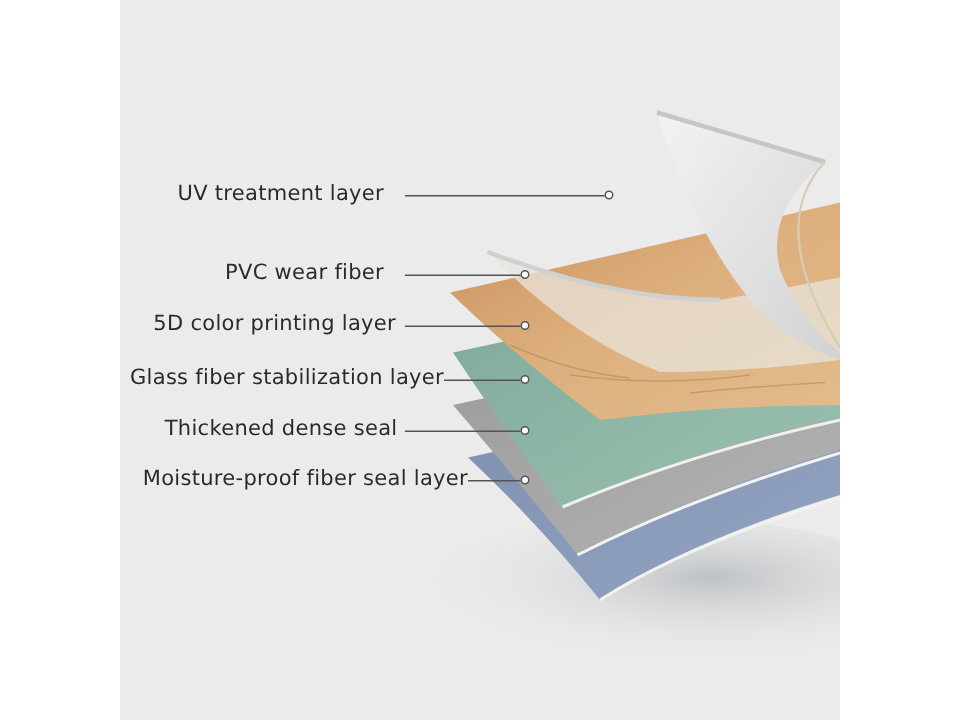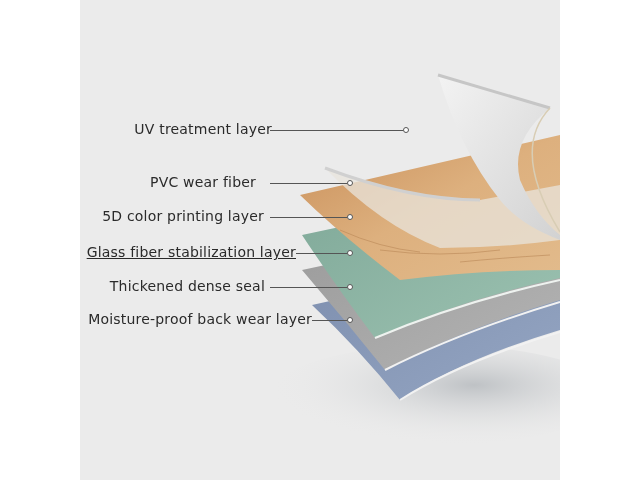--- a/index.html
+++ b/index.html
@@ -59,35 +59,35 @@
 
     <path d="M245 168 Q330 200 400 200 L480 185 L480 240 Q420 248 360 248 Q300 225 245 168 Z" fill="#e8e4dc" opacity="0.75"></path>
     <path d="M245 168 Q330 200 400 200" stroke="#d0d0d0" stroke-width="3" fill="none"></path>
 
     <path d="M358 75 L470 108 Q430 140 440 180 Q455 215 480 235 L480 240 Q440 225 420 200 Q380 150 358 75 Z" fill="url(#uv)"></path>
     <path d="M358 75 L470 108" stroke="#c6c6c6" stroke-width="3" fill="none"></path>
     <path d="M470 108 Q430 150 480 232" stroke="#d8cdb4" stroke-width="1.5" fill="none"></path>
   </svg>
 </div>
 
-<div class="label" style="right:368px;top:121px;">UV treatment layer</div>
+<div class="label" style="right:384px;top:121px;">UV treatment layer</div>
 <div class="leader" style="left:270px;top:130px;width:133px;"></div>
 <div class="dot" style="left:403px;top:127px;"></div>
 
 <div class="label" style="right:384px;top:174px;">PVC wear fiber</div>
 <div class="leader" style="left:270px;top:183px;width:77px;"></div>
 <div class="dot" style="left:347px;top:180px;"></div>
 
 <div class="label" style="right:376px;top:208px;text-align:right;">5D color printing layer</div>
 <div class="leader" style="left:270px;top:217px;width:77px;"></div>
 <div class="dot" style="left:347px;top:214px;"></div>
 
-<div class="label" style="right:344px;top:244px;text-decoration:underline;">Glass fiber stabilization layer</div>
+<div class="label" style="right:344px;top:244px;">Glass fiber stabilization layer</div>
 <div class="leader" style="left:296px;top:253px;width:51px;"></div>
 <div class="dot" style="left:347px;top:250px;"></div>
 
 <div class="label" style="right:375px;top:278px;">Thickened dense seal</div>
 <div class="leader" style="left:270px;top:287px;width:77px;"></div>
 <div class="dot" style="left:347px;top:284px;"></div>
 
-<div class="label" style="right:328px;top:311px;">Moisture-proof back wear layer</div>
+<div class="label" style="right:328px;top:311px;">Moisture-proof fiber seal layer</div>
 <div class="leader" style="left:312px;top:320px;width:35px;"></div>
 <div class="dot" style="left:347px;top:317px;"></div>
 
 </body></html>

